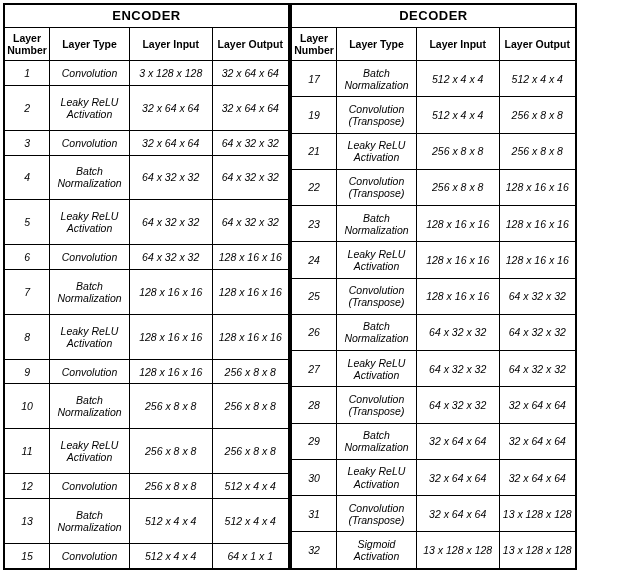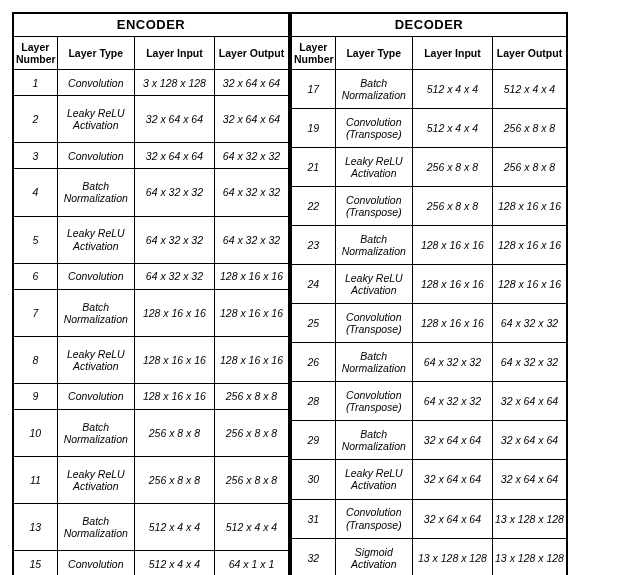--- a/index.html
+++ b/index.html
@@ -6,21 +6,21 @@
     margin: 0;
     padding: 0;
     background: #ffffff;
     font-family: "Liberation Sans", sans-serif;
     color: #000000;
   }
   .figure {
     width: 580px;
     height: 575px;
     box-sizing: border-box;
-    padding: 12px;
+    padding: 3px;
     background: #ffffff;
     display: flex;
   }
   .half {
     width: 50%;
     box-sizing: border-box;
   }
   table.arch {
     width: 100%;
     height: 567px;
@@ -141,20 +141,26 @@
             <td class="cell">256 x 8 x 8</td>
             <td class="cell">256 x 8 x 8</td>
           </tr>
           <tr>
             <td class="cell">11</td>
             <td class="cell">Leaky ReLU Activation</td>
             <td class="cell">256 x 8 x 8</td>
             <td class="cell">256 x 8 x 8</td>
           </tr>
           <tr>
+            <td class="cell">12</td>
+            <td class="cell">Convolution</td>
+            <td class="cell">256 x 8 x 8</td>
+            <td class="cell">512 x 4 x 4</td>
+          </tr>
+          <tr>
             <td class="cell">13</td>
             <td class="cell">Batch Normalization</td>
             <td class="cell">512 x 4 x 4</td>
             <td class="cell">512 x 4 x 4</td>
           </tr>
           <tr>
             <td class="cell">15</td>
             <td class="cell">Convolution</td>
             <td class="cell">512 x 4 x 4</td>
             <td class="cell">64 x 1 x 1</td>
@@ -225,20 +231,26 @@
             <td class="cell">128 x 16 x 16</td>
             <td class="cell">64 x 32 x 32</td>
           </tr>
           <tr>
             <td class="cell">26</td>
             <td class="cell">Batch Normalization</td>
             <td class="cell">64 x 32 x 32</td>
             <td class="cell">64 x 32 x 32</td>
           </tr>
           <tr>
+            <td class="cell">27</td>
+            <td class="cell">Leaky ReLU Activation</td>
+            <td class="cell">64 x 32 x 32</td>
+            <td class="cell">64 x 32 x 32</td>
+          </tr>
+          <tr>
             <td class="cell">28</td>
             <td class="cell">Convolution (Transpose)</td>
             <td class="cell">64 x 32 x 32</td>
             <td class="cell">32 x 64 x 64</td>
           </tr>
           <tr>
             <td class="cell">29</td>
             <td class="cell">Batch Normalization</td>
             <td class="cell">32 x 64 x 64</td>
             <td class="cell">32 x 64 x 64</td>

